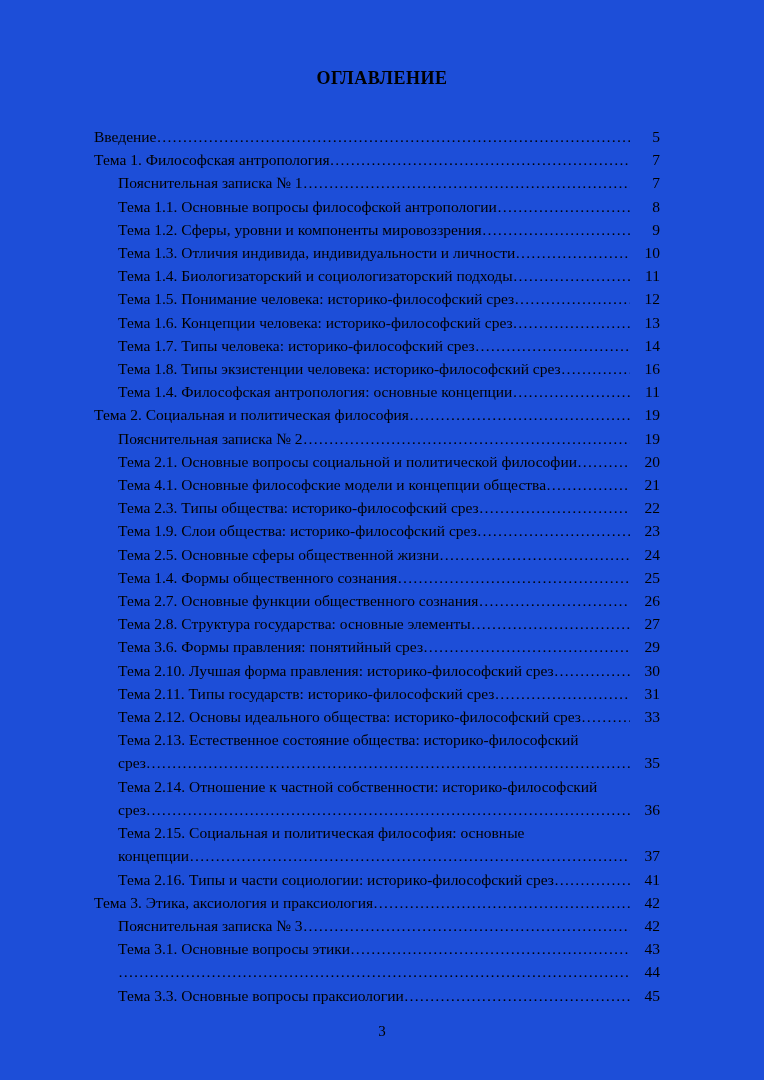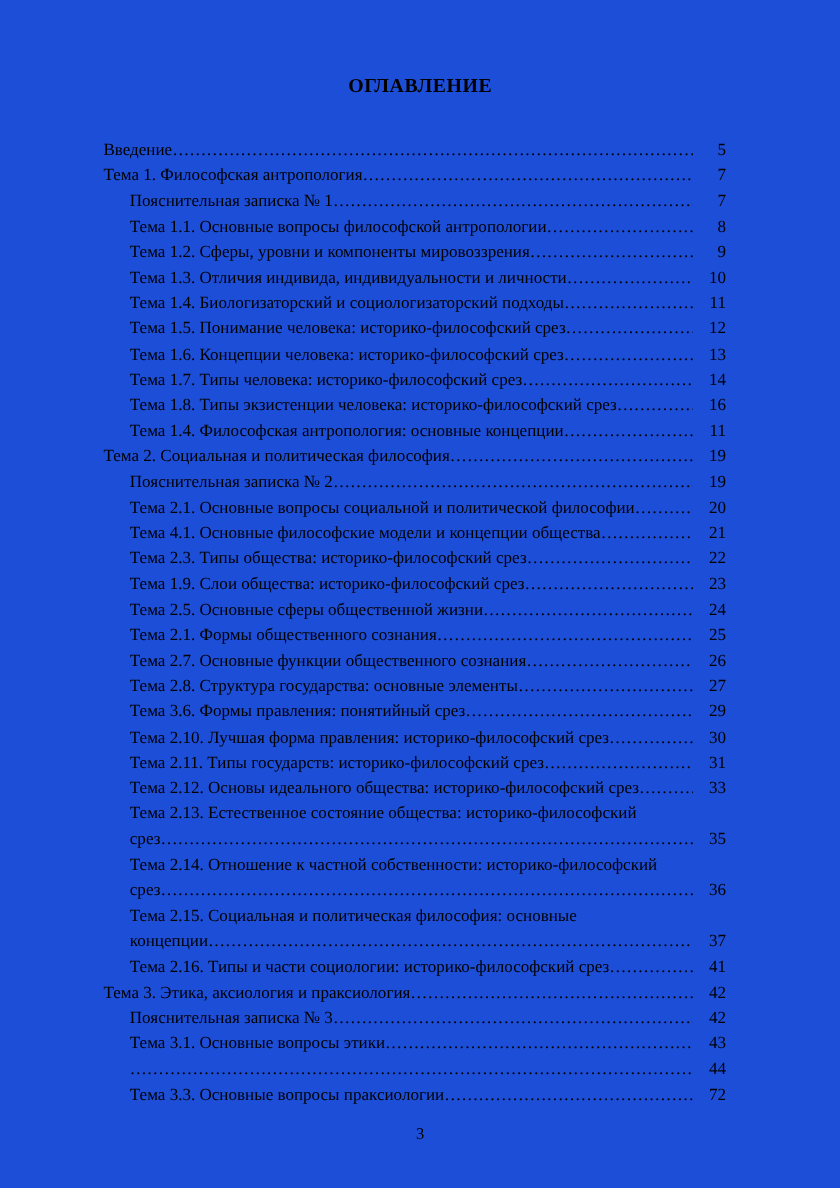--- a/index.html
+++ b/index.html
@@ -207,21 +207,21 @@
       </div>
       <div class="toc-row indent">
         <div class="toc-line flex">
           <span class="toc-text">Тема 2.5. Основные сферы общественной жизни</span>
           <span class="dots"></span>
           <span class="pagenum">24</span>
         </div>
       </div>
       <div class="toc-row indent">
         <div class="toc-line flex">
-          <span class="toc-text">Тема 2.1. Формы общественного сознания</span>
+          <span class="toc-text">Тема 1.4. Формы общественного сознания</span>
           <span class="dots"></span>
           <span class="pagenum">25</span>
         </div>
       </div>
       <div class="toc-row indent">
         <div class="toc-line flex">
           <span class="toc-text">Тема 2.7. Основные функции общественного сознания</span>
           <span class="dots"></span>
           <span class="pagenum">26</span>
         </div>
@@ -316,20 +316,20 @@
       <div class="toc-row indent">
         <div class="toc-line flex">
           <span class="dots"></span>
           <span class="pagenum">44</span>
         </div>
       </div>
       <div class="toc-row indent">
         <div class="toc-line flex">
           <span class="toc-text">Тема 3.3. Основные вопросы праксиологии</span>
           <span class="dots"></span>
-          <span class="pagenum">72</span>
+          <span class="pagenum">45</span>
         </div>
       </div>
     </div>
 
   <div class="footer-pagenum">3</div>
 
 </div>
 
 </body></html>

